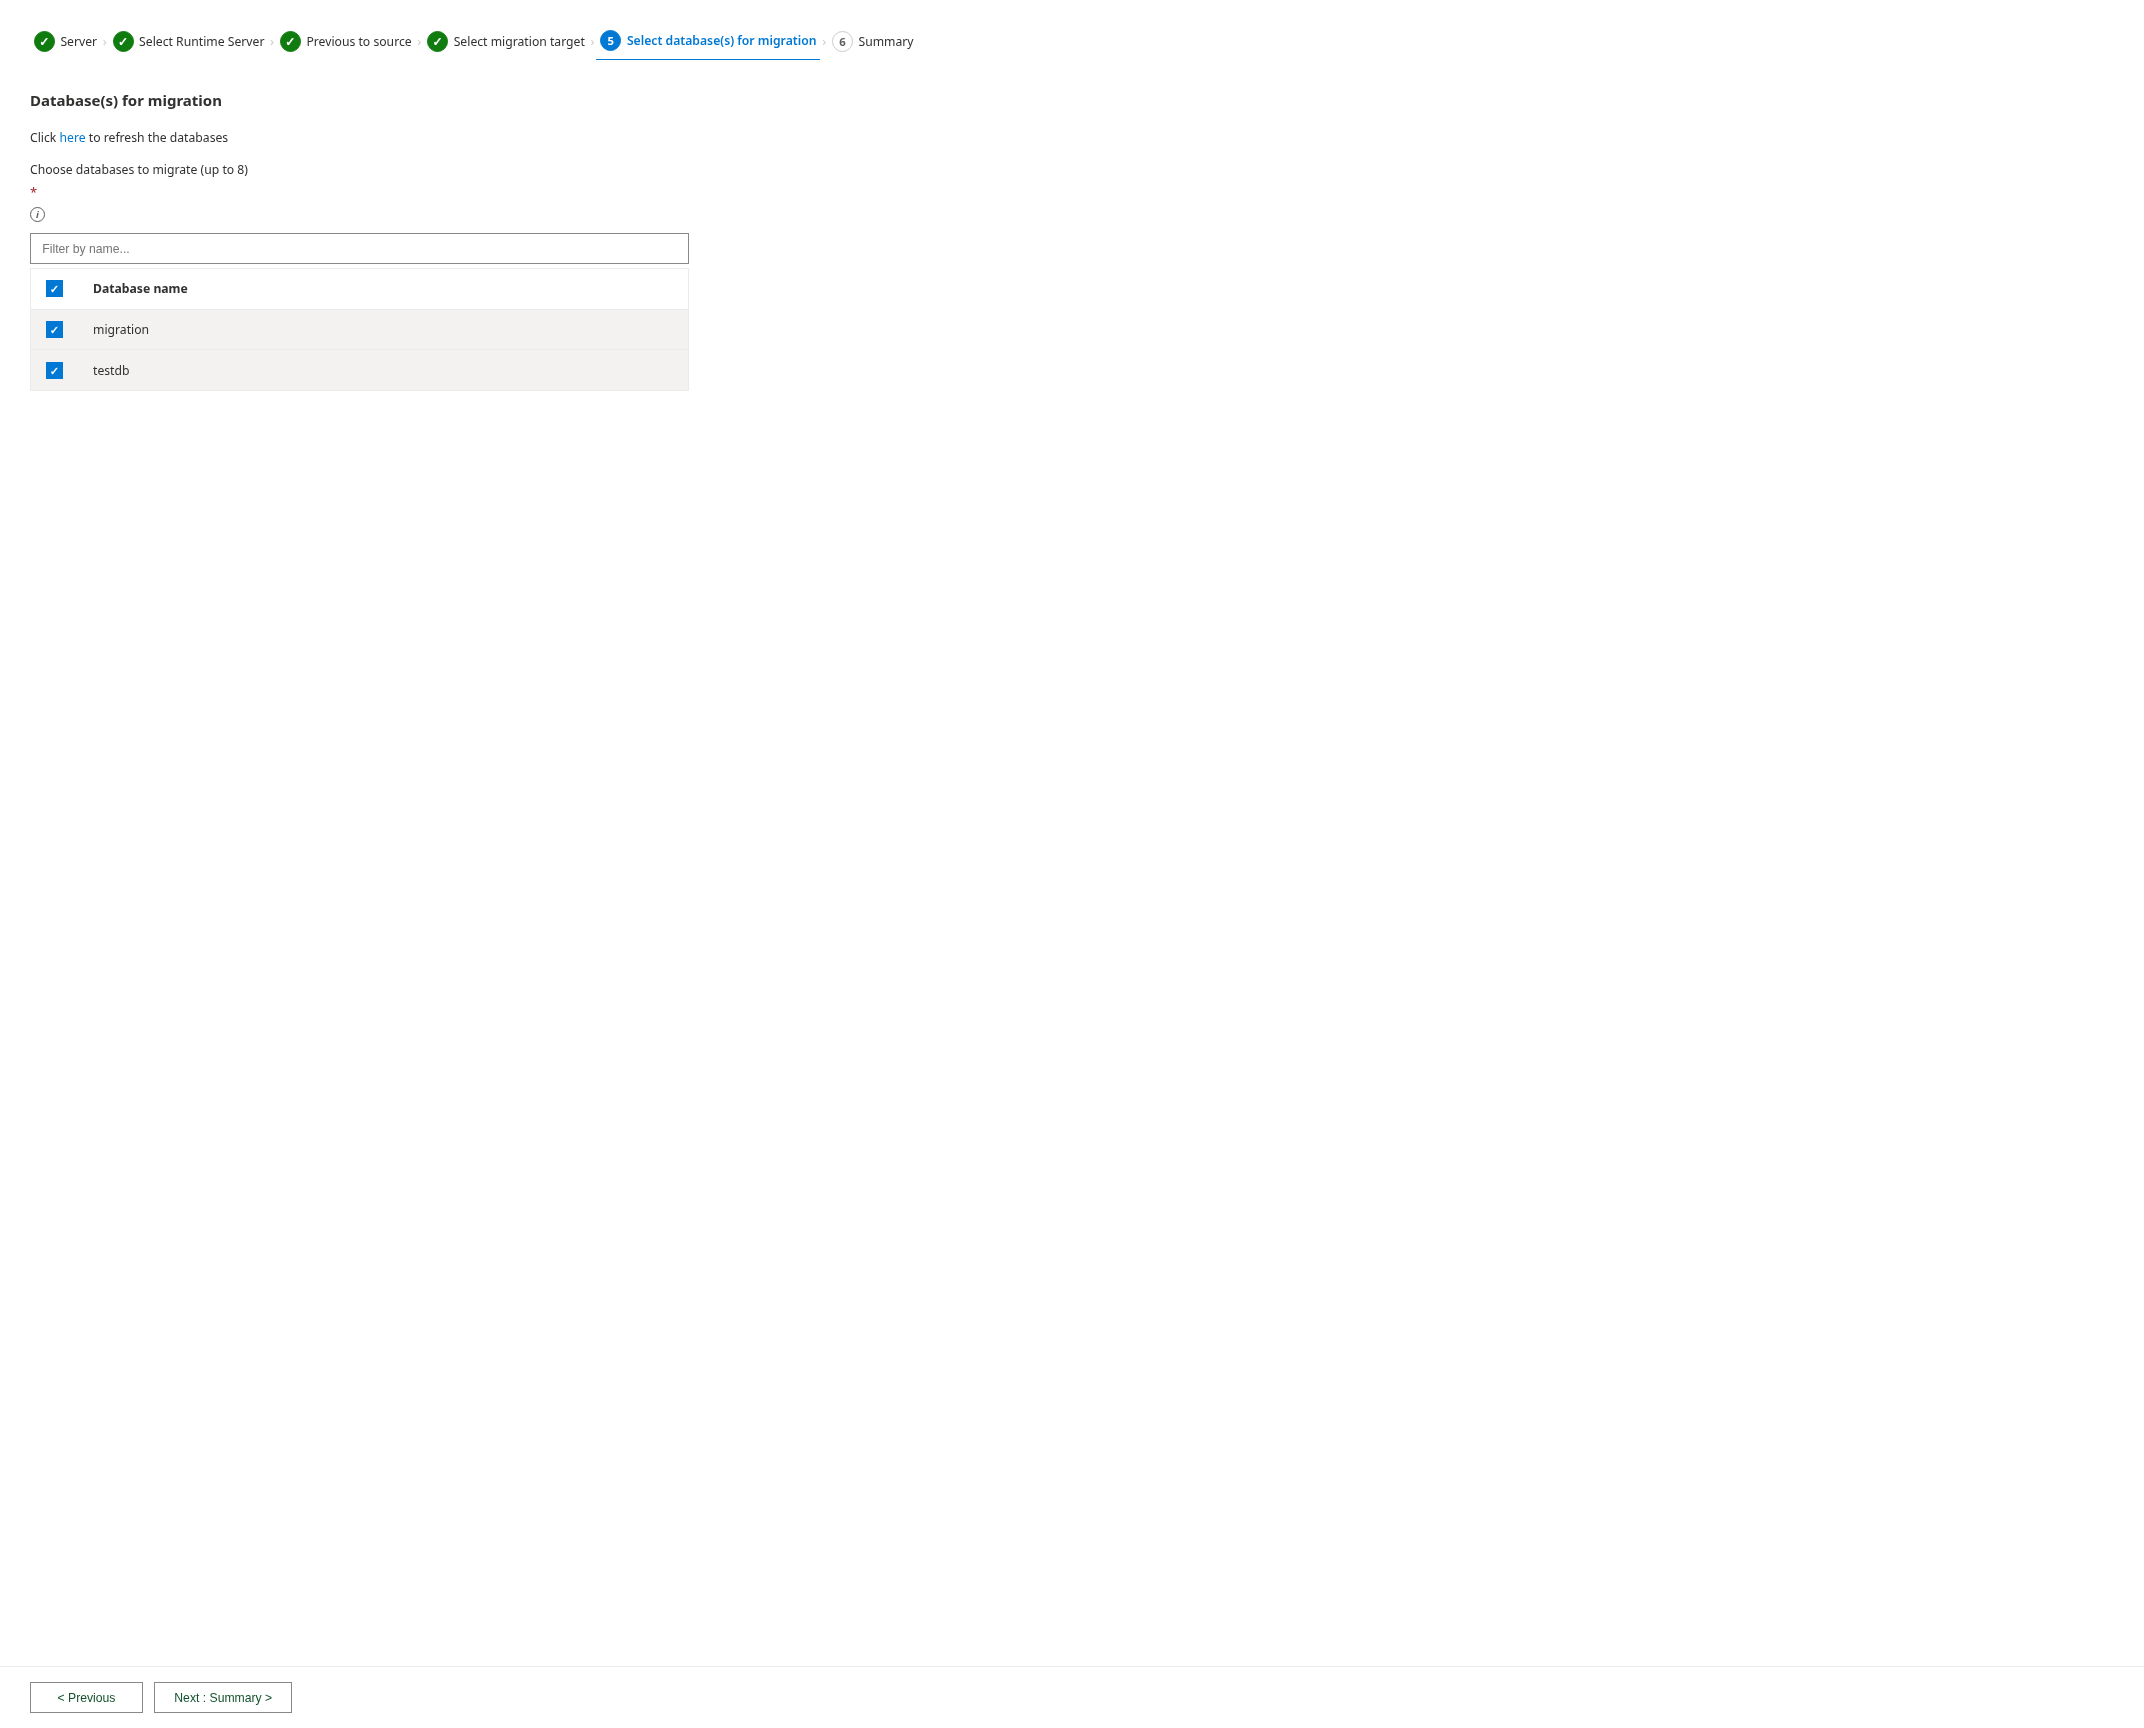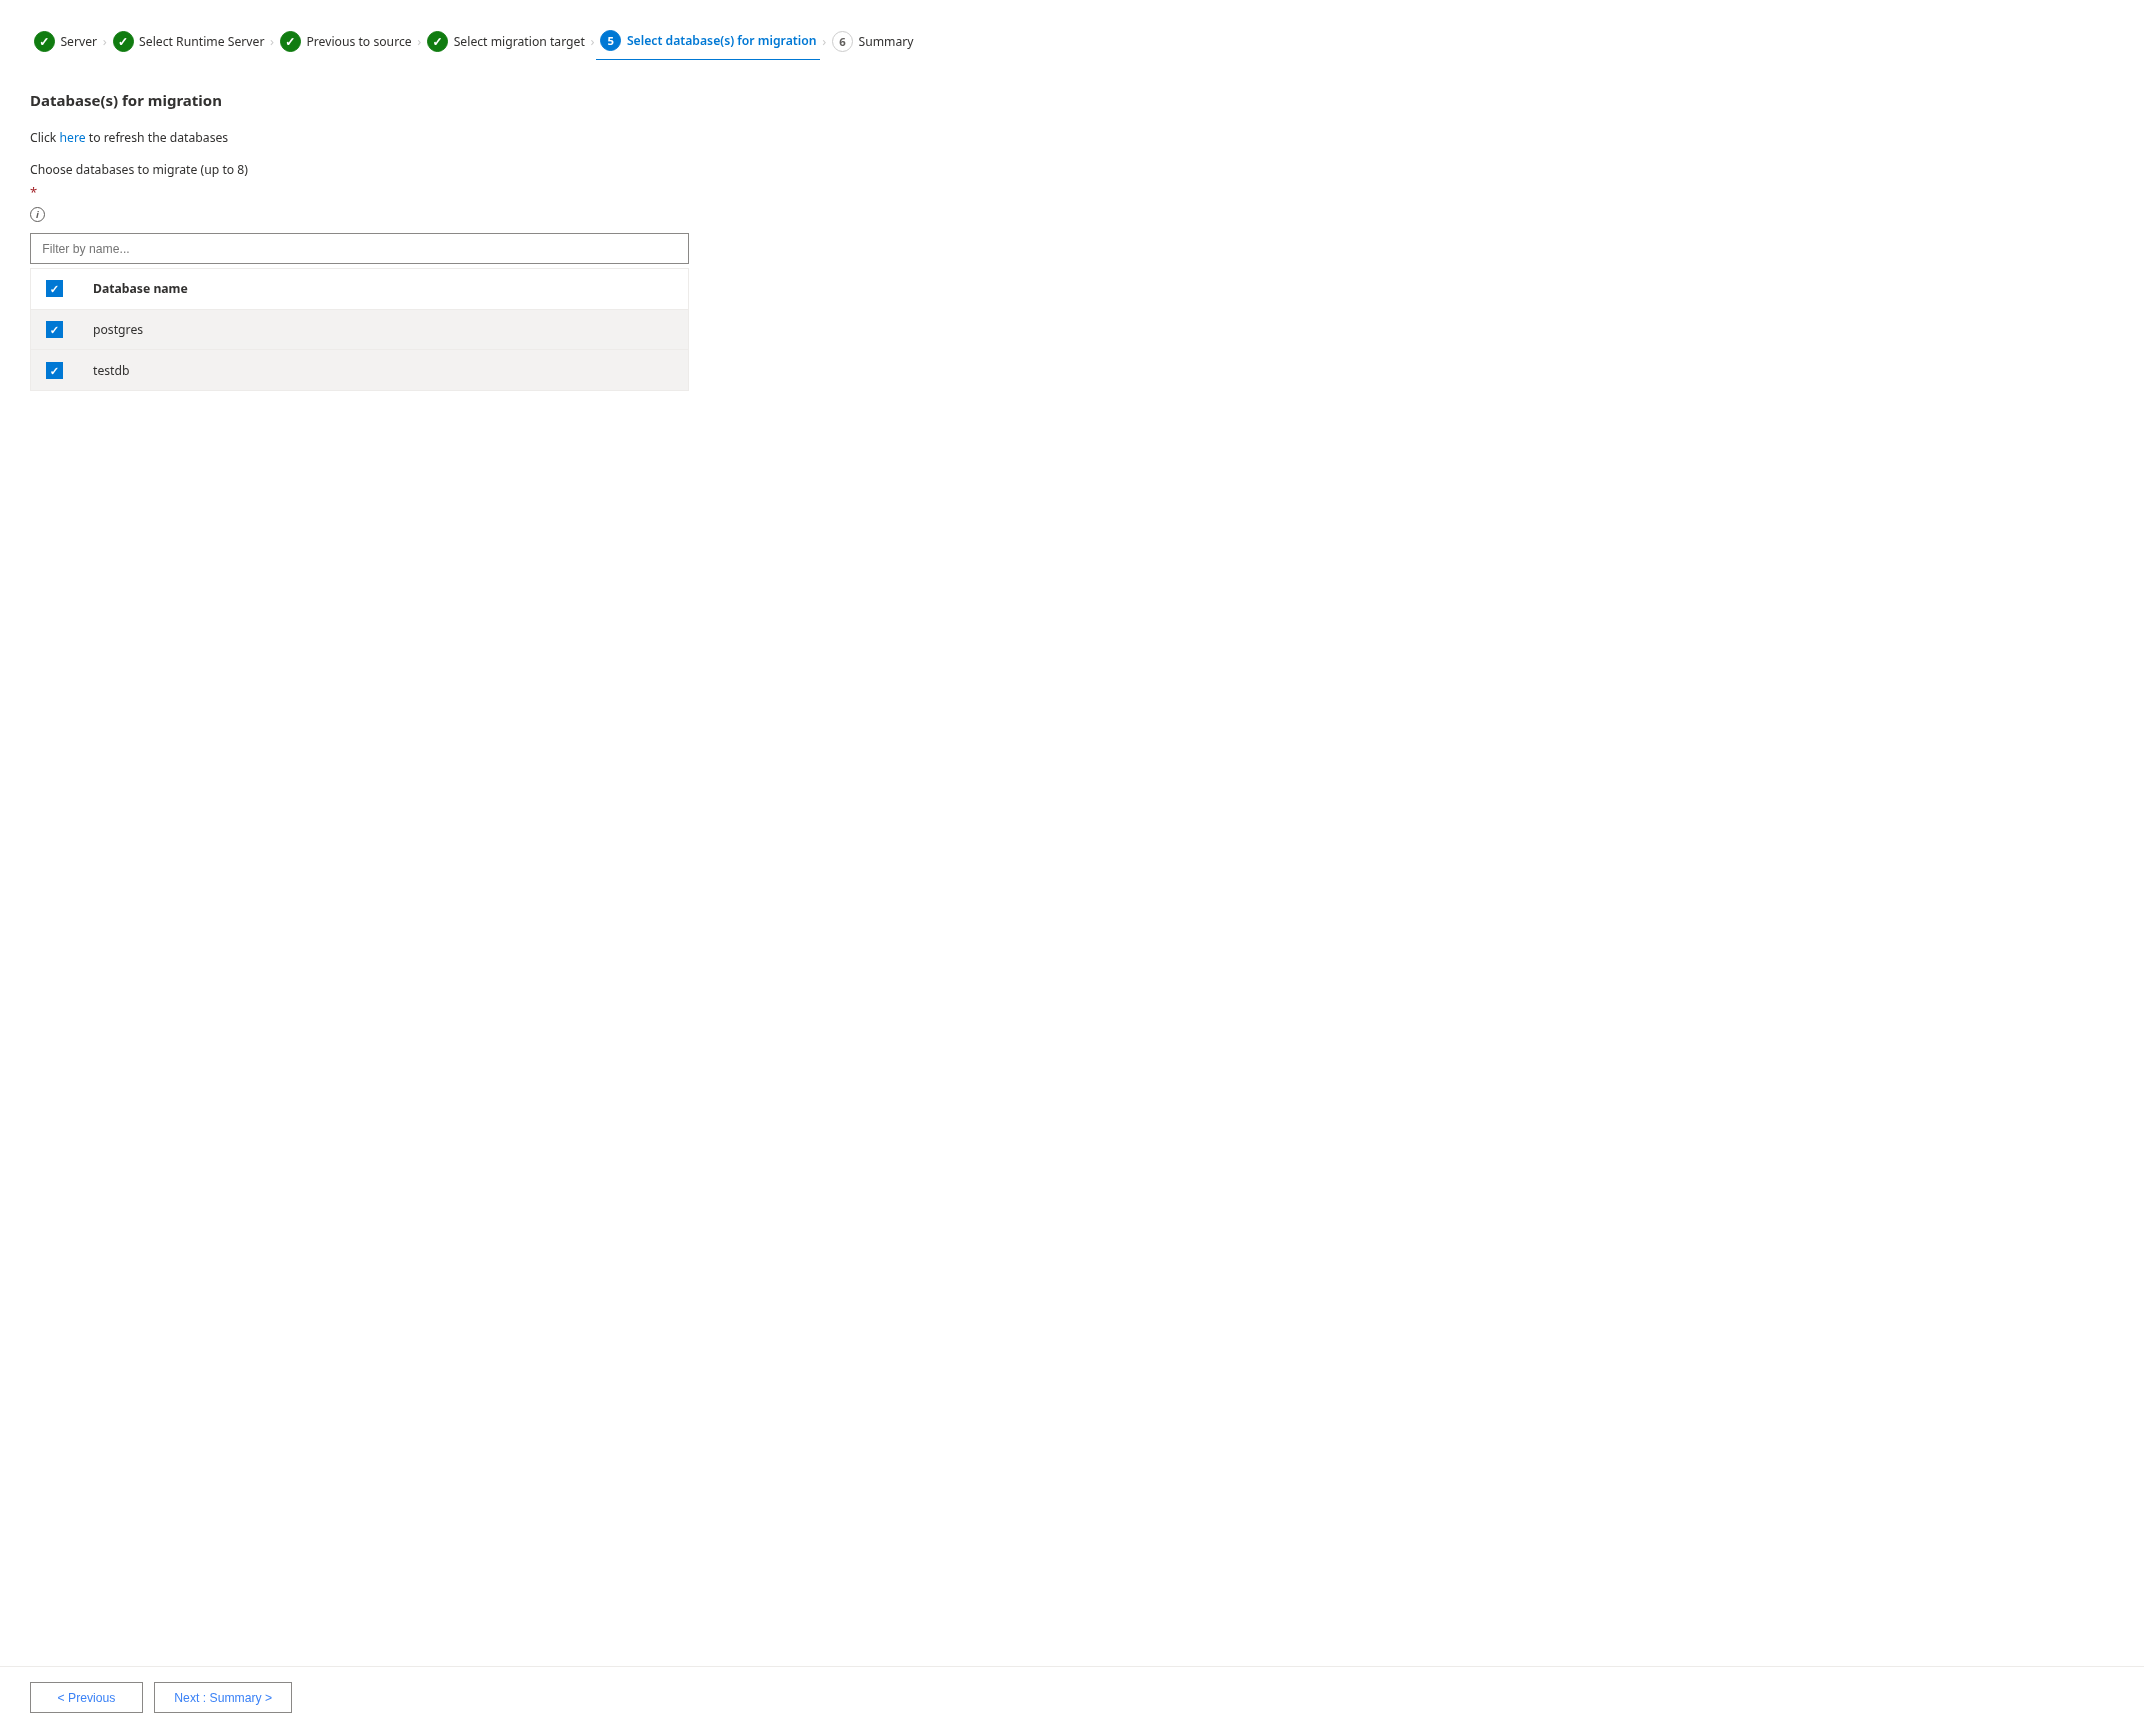--- a/index.html
+++ b/index.html
@@ -199,21 +199,21 @@
       display: flex;
       align-items: center;
       gap: 11.3px;
     }
     .footer-btn {
       padding: 7.5px 19px;
       font-size: 12.2px;
       font-weight: 500;
       border: 0.9px solid #8a8886;
       background: #fff;
-      color: #3b82f6;
+      color: #14532d;
       cursor: pointer;
       min-width: 113px;
     }
     .table-wrapper {
       max-width: 659px;
     }
     .filter-wrapper {
       max-width: 659px;
       margin-bottom: 4px;
     }
@@ -312,21 +312,21 @@
       </thead>
       <tbody>
         <tr>
           <td>
             <div class="checkbox-cell">
               <div class="custom-checkbox">
                 <span class="check-mark">✓</span>
               </div>
             </div>
           </td>
-          <td>postgres</td>
+          <td>migration</td>
         </tr>
         <tr>
           <td>
             <div class="checkbox-cell">
               <div class="custom-checkbox">
                 <span class="check-mark">✓</span>
               </div>
             </div>
           </td>
           <td>testdb</td>

